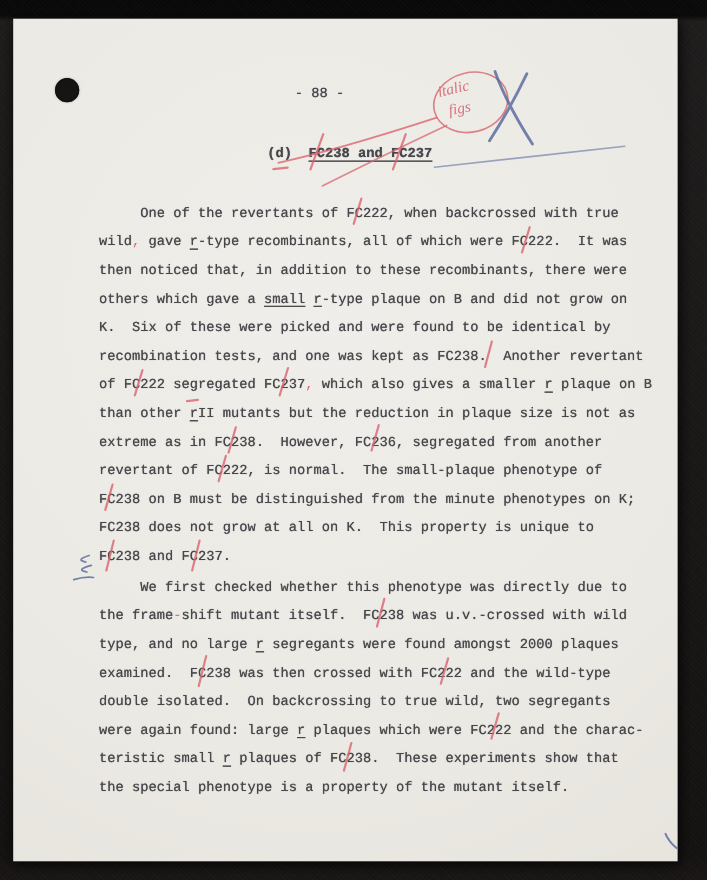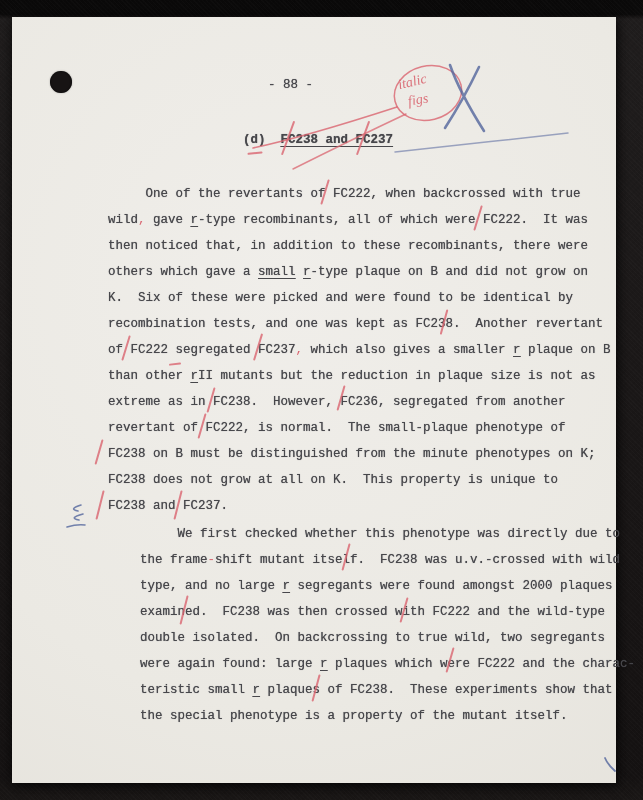--- a/index.html
+++ b/index.html
@@ -32,24 +32,24 @@
   
   .typed { color:var(--ink); text-shadow:0 0 0.7px rgba(74,74,80,0.85); }
   .pagenum {
     position:absolute; left:268px; top:78px; font-size:12.5px; letter-spacing:0;
     white-space:pre;
   }
   .heading {
     position:absolute; left:243px; top:131px; font-size:12.5px; white-space:pre; line-height:18px;font-weight:bold;
   }
   .para {
-    position:absolute; left:108px; font-size:12.5px; line-height:26px; white-space:pre;
+    position:absolute; left:90px; font-size:12.5px; line-height:26px; white-space:pre;
   }
   .p1 { top:181px; }
-  .p2 { top:521px;margin-left:32px; }
+  .p2 { top:521px; }
   .line { height:26px; white-space:pre; }
 
   .u { text-decoration:underline; text-underline-offset:2.5px; text-decoration-thickness:1.2px; }
   .redchar { color:var(--red); text-shadow:none; }
 
   
   .slash {
     position:absolute; width:1.9px; border-radius:2px;
     background:var(--red); opacity:0.8; pointer-events:none;
   }

